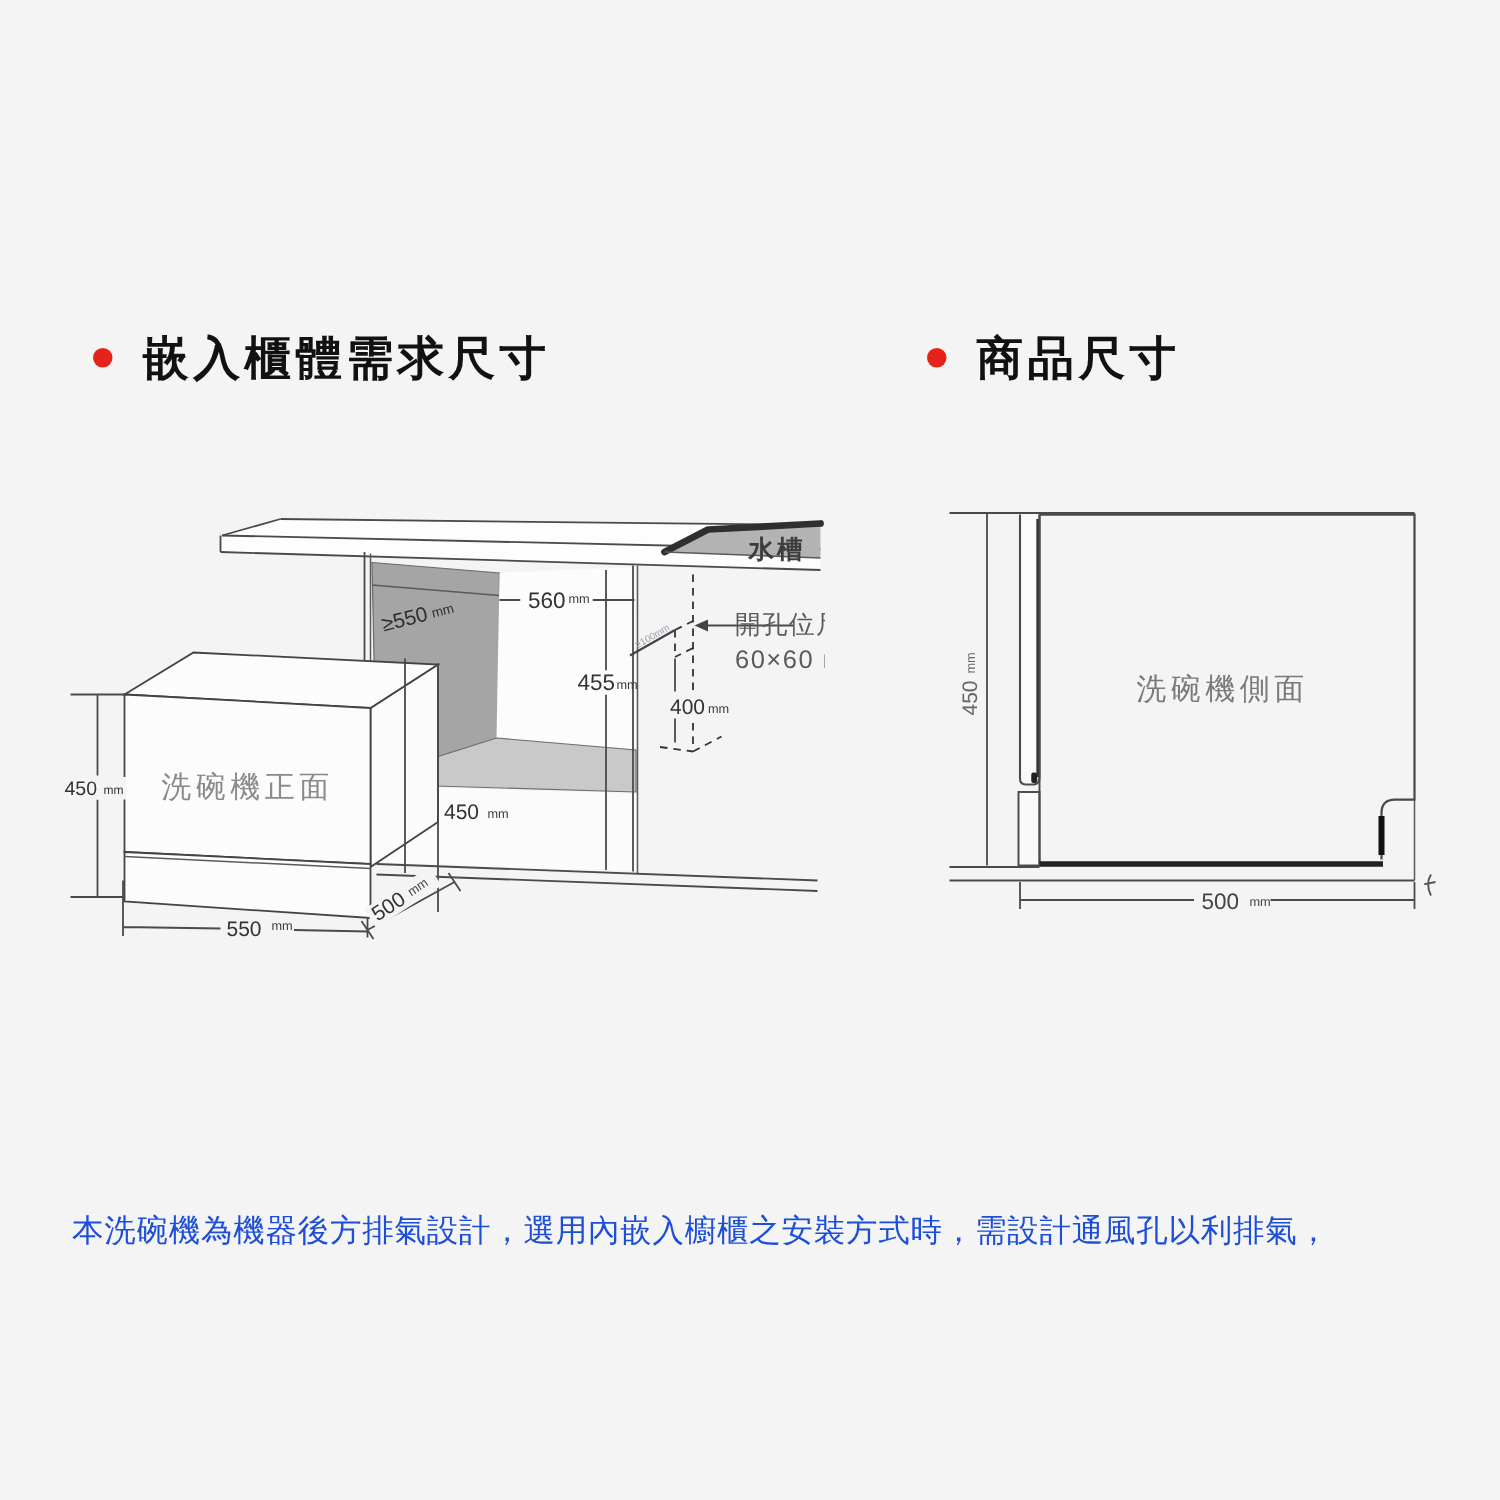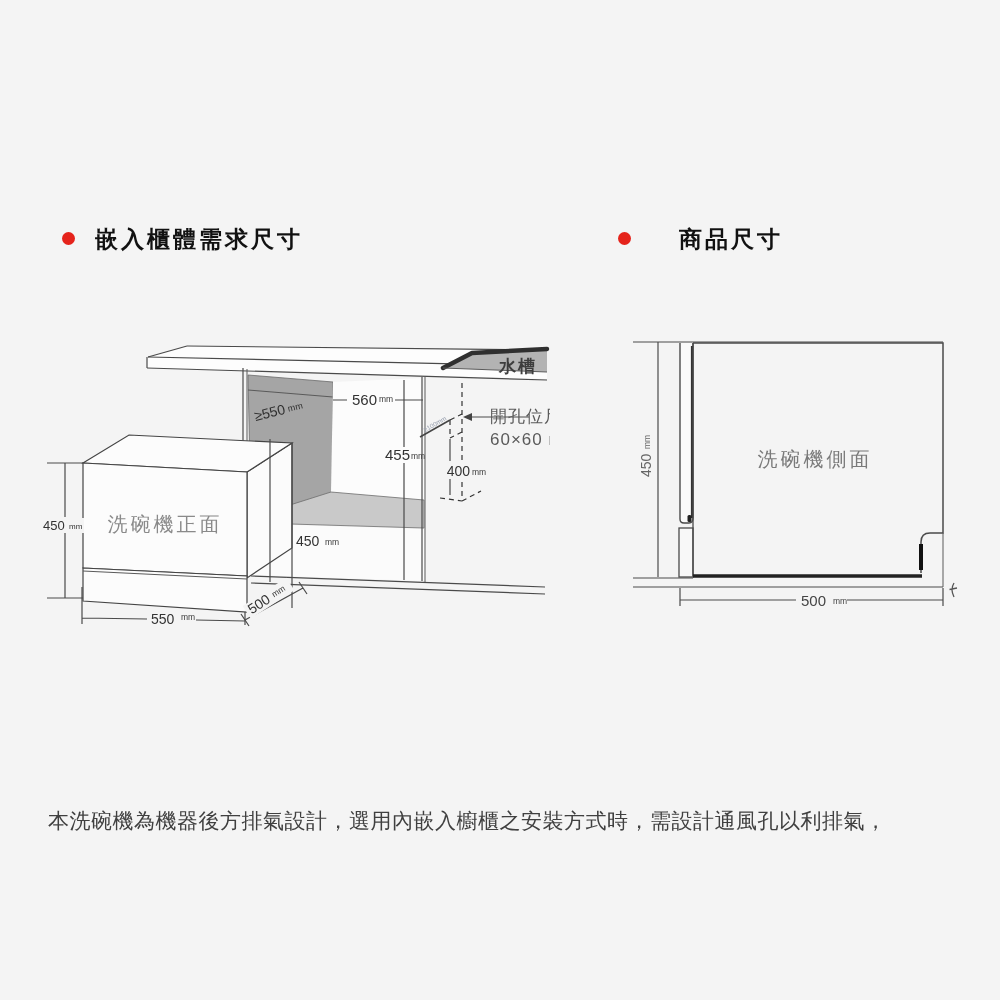--- a/index.html
+++ b/index.html
@@ -1,41 +1,41 @@
 <!DOCTYPE html>
 <html><head>
 <meta charset="utf-8">
 <style>
   html,body{margin:0;padding:0;}
   body{width:1000px;height:1000px;font-family:"Liberation Sans","DejaVu Sans",sans-serif;}
   .stage{position:absolute;top:0;left:0;width:1000px;height:1000px;background:#f4f4f4;overflow:hidden;}
   .section-heading{position:absolute;display:flex;align-items:flex-start;}
   .bullet{width:13px;height:13px;border-radius:50%;background:#e5231b;margin-top:10px;flex:0 0 auto;}
-  .heading-text{font-size:23px;font-weight:700;color:#111;letter-spacing:3px;margin-left:20px;line-height:34px;white-space:nowrap;}
-  .notes{position:absolute;left:48px;top:799px;width:920px;font-size:21px;color:#404040;letter-spacing:0.5px;}
+  .heading-text{font-size:31px;font-weight:700;color:#111;letter-spacing:3px;margin-left:20px;line-height:34px;white-space:nowrap;}
+  .notes{position:absolute;left:48px;top:799px;width:920px;font-size:21px;color:#1d4ed8;letter-spacing:0.5px;}
   .notes .note-line{line-height:44px;white-space:nowrap;}
   svg text{font-family:"Liberation Sans","DejaVu Sans",sans-serif;}
   .dimunit{font-size:8.5px;fill:#3a3a3a;}
   .cjk-gray{fill:#8a8a8a;font-size:20px;letter-spacing:3px;}
   .callout{fill:#5a5a5a;font-size:17px;letter-spacing:1px;}
   .thin{stroke:#4a4a4a;stroke-width:1.2;fill:none;}
   .thin2{stroke:#5a5a5a;stroke-width:1;fill:none;}
   .dash{stroke:#333;stroke-width:1.2;fill:none;stroke-dasharray:5 4;}
 </style>
 </head>
 <body>
 
 <div class="stage">
 
   <div class="section-heading" style="left:62px;top:222px;">
     <span class="bullet"></span>
     <span class="heading-text">嵌入櫃體需求尺寸</span>
   </div>
 
-  <div class="section-heading" style="left:618px;top:222px;gap:28px;">
+  <div class="section-heading" style="left:618px;top:222px;">
     <span class="bullet"></span>
     <span class="heading-text">商品尺寸</span>
   </div>
 
   <svg style="position:absolute;left:35px;top:335px;" width="515" height="295" viewBox="0 0 515 295">
 
     <g>
       <polygon points="113,22 152,11 512,15 512,44 112,33" fill="#fdfdfd"></polygon>
       <path class="thin" d="M152,11 L512,15"></path>
       <path class="thin" d="M113,22 L152,11"></path>

